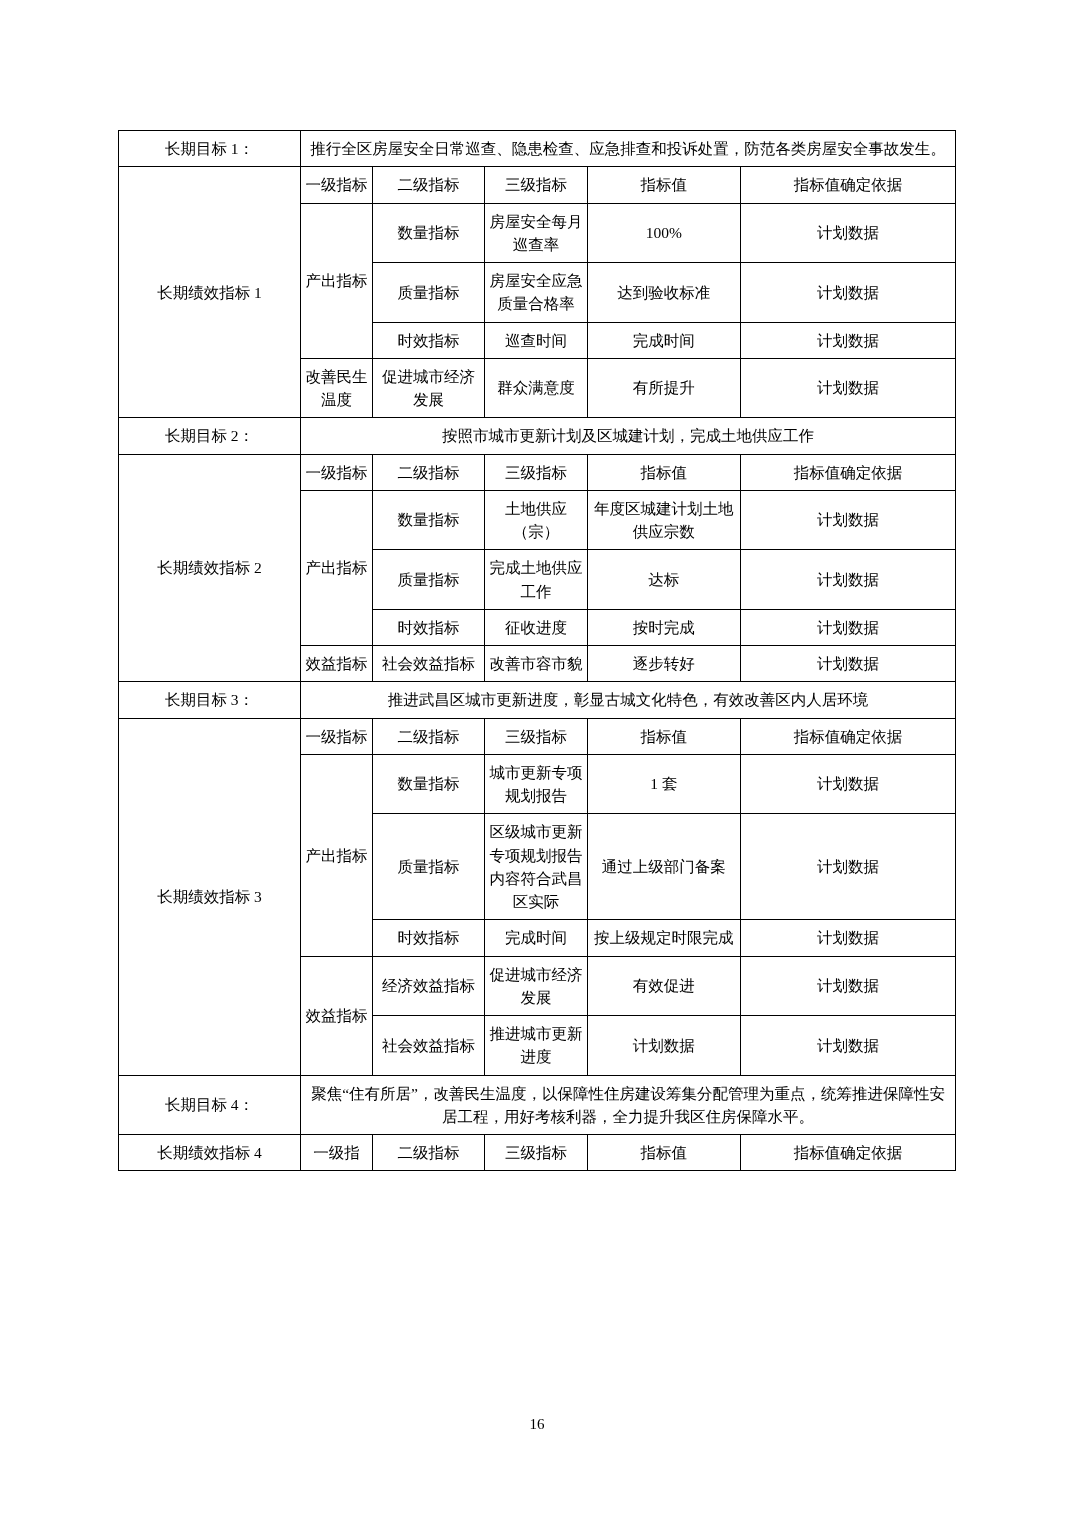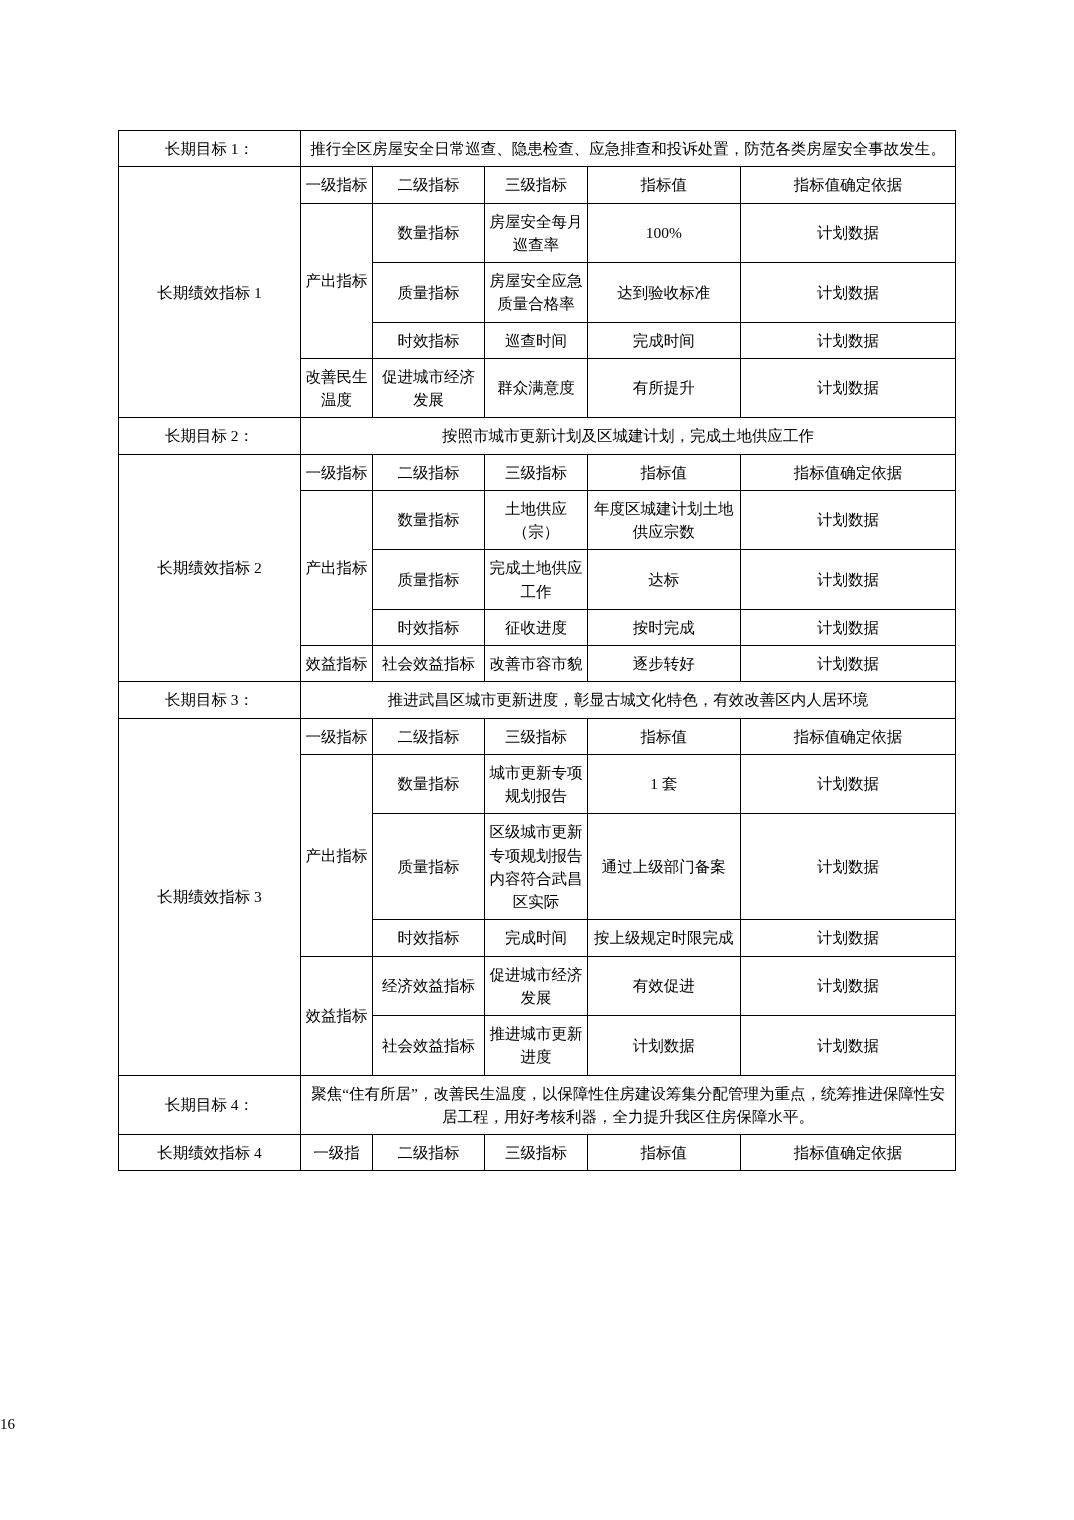--- a/index.html
+++ b/index.html
@@ -46,21 +46,21 @@
     line-height: 1.6;
   }
   td.tall {
     height: 52px;
   }
   .footer-num {
     position: absolute;
     left: 0;
     right: 0;
     top: 1416px;
-    text-align: left;
+    text-align: center;
     font-size: 15px;
     font-family: "Liberation Serif", "DejaVu Serif", serif;
   }
   .col1 { width: 178px; }
   .col2 { width: 70px; }
   .col3 { width: 110px; }
   .col4 { width: 100px; }
   .col5 { width: 150px; }
   .col6 { width: 210px; }
 </style>

